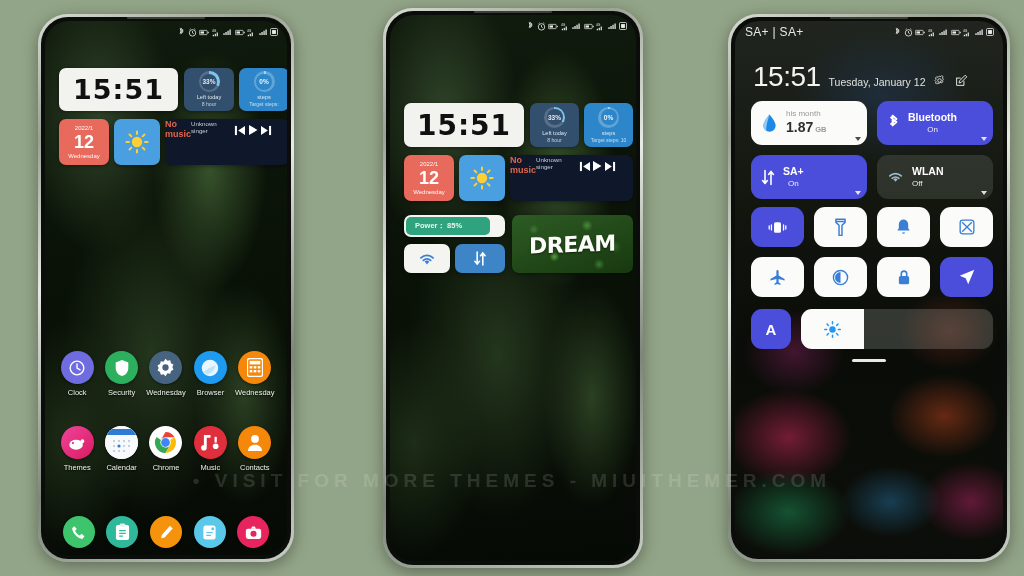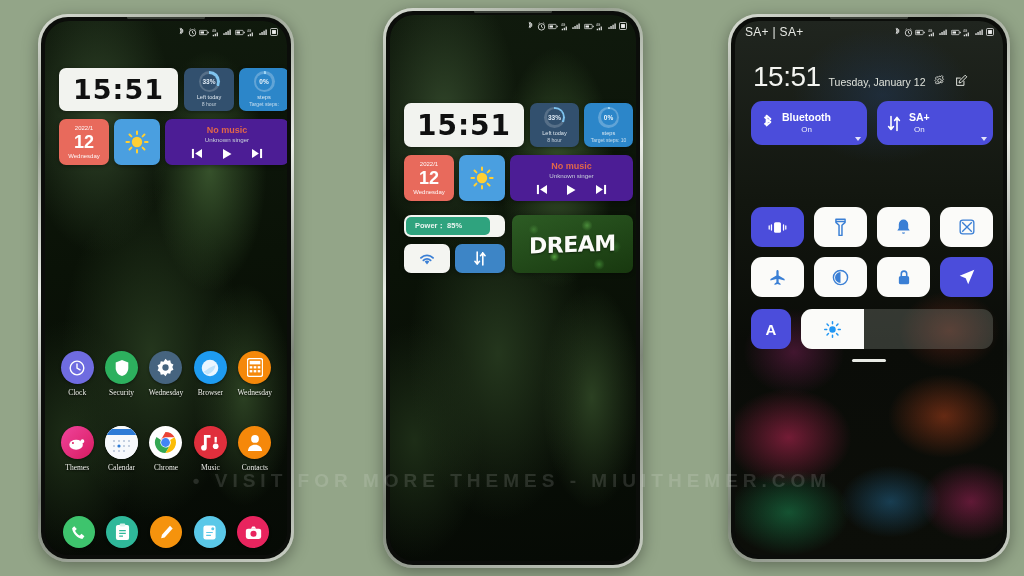--- a/index.html
+++ b/index.html
@@ -146,24 +146,24 @@
   .w-weather {
     position: absolute;
     background: #4a9fe0;
     border-radius: 7px;
     display: flex; align-items: center; justify-content: center;
     box-shadow: 0 1px 4px rgba(0,0,0,0.4);
   }
 
   .w-music {
     position: absolute;
-    background: #4c1d95;
+    background: #0f172a;
     border-radius: 7px;
-    display: flex; flex-direction: column;
-    align-items: center; justify-content: center;
+    display: flex; flex-direction: row;
+    align-items: flex-start; justify-content: center;
     box-shadow: 0 1px 4px rgba(0,0,0,0.4);
   }
   .w-music .mtitle { color: #e0664a; font-weight: bold; }
   .w-music .msub { color: #c9d2dc; }
   .w-music .mctrls { display: flex; align-items: center; justify-content: space-around; width: 100%; }
 
   .w-power {
     position: absolute;
     background: #f4f5f1;
     border-radius: 7px;
@@ -215,21 +215,21 @@
     transform: skewY(-2deg);
   }
 
   
   .appgrid {
     position: absolute; left: 0; right: 0;
     display: grid;
     grid-template-columns: repeat(5, 1fr);
     z-index: 6;
   }
-  .app { display: flex; flex-direction: column; align-items: center; gap: 4px; font-family: Liberation Serif, serif; }
+  .app { display: flex; flex-direction: column; align-items: center; gap: 4px; }
   .app-ico {
     width: 33px; height: 33px;
     border-radius: 50%;
     display: flex; align-items: center; justify-content: center;
     box-shadow: 0 1px 3px rgba(0,0,0,0.45);
   }
   .app-lbl { font-size: 7.5px; color: #eef0ea; text-shadow: 0 1px 2px rgba(0,0,0,0.9); }
 
   .dock {
     position: absolute; left: 0; right: 0;
@@ -775,20 +775,34 @@
               <circle cx="8" cy="8" r="2.2" fill="none" stroke="#e6e8e2" stroke-width="1.1"></circle>
             </svg>
         <svg width="13" height="13" viewBox="0 0 16 16">
               <path d="M2 5v9h9V9" fill="none" stroke="#e6e8e2" stroke-width="1.2" stroke-linecap="round"></path>
               <path d="M2 5h5M12.5 1.5l2 2L7.5 10.5 5 11l.5-2.5z" fill="none" stroke="#e6e8e2" stroke-width="1.2" stroke-linejoin="round"></path>
             </svg>
       </div>
     </div>
 
     <div class="cc-bigtiles">
+      <div class="bt white">
+        <svg width="17" height="20" viewBox="0 0 18 21">
+              <path d="M9 1.5C9 1.5 2.5 9 2.5 13.2A6.5 6.5 0 0015.5 13.2C15.5 9 9 1.5 9 1.5z" fill="#1e88e5"></path>
+              <path d="M9 1.5C9 1.5 2.5 9 2.5 13.2a6.5 6.5 0 003.3 5.7C5 16 6.6 9 9 1.5z" fill="#90caf9"></path>
+            </svg>
+        <div class="bt-txt">
+          <div style="font-size:8px;color:#9a9a9a;">his month</div>
+          <div style="display:flex;align-items:flex-end;gap:2px;">
+            <span class="bt-title">1.87</span>
+            <span class="gb">GB</span>
+          </div>
+        </div>
+        <div class="caret"></div>
+      </div>
 
       <div class="bt on">
         <svg width="13" height="18" viewBox="0 0 12 18">
               <path d="M3 3l6 5-4 3.5V1.5L9 5l-6 5.5" fill="none" stroke="#fff" stroke-width="1.7" stroke-linejoin="round"></path>
             </svg>
         <div class="bt-txt">
           <div class="bt-title">Bluetooth</div>
           <div class="bt-sub">On</div>
         </div>
         <div class="caret"></div>
@@ -799,20 +813,32 @@
               <path d="M4 1v13M4 14l-2.4-3M4 14l2.4-3" stroke="#fff" stroke-width="1.6" fill="none" stroke-linecap="round"></path>
               <path d="M10 15V2M10 2L7.6 5M10 2l2.4 3" stroke="#fff" stroke-width="1.6" fill="none" stroke-linecap="round"></path>
             </svg>
         <div class="bt-txt">
           <div class="bt-title">SA+</div>
           <div class="bt-sub">On</div>
         </div>
         <div class="caret"></div>
       </div>
 
+      <div class="bt off">
+        <svg width="17" height="14" viewBox="0 0 20 15">
+              <path d="M10 13.2l-2.5-3.1a3.9 3.9 0 015 0z" fill="#9fb9cf"></path>
+              <path d="M3.3 6.2a9.5 9.5 0 0113.4 0" stroke="#9fb9cf" stroke-width="2" fill="none" stroke-linecap="round"></path>
+              <path d="M6 9a6 6 0 018 0" stroke="#9fb9cf" stroke-width="2" fill="none" stroke-linecap="round"></path>
+            </svg>
+        <div class="bt-txt">
+          <div class="bt-title">WLAN</div>
+          <div class="bt-sub">Off</div>
+        </div>
+        <div class="caret"></div>
+      </div>
     </div>
 
     <div class="cc-grid">
       <div class="tg on">
         <svg width="19" height="15" viewBox="0 0 22 16">
               <rect x="7" y="2" width="8" height="12" rx="1.8" fill="#fff"></rect>
               <path d="M4 5v6M1.4 6.2v3.6M18 5v6M20.6 6.2v3.6" stroke="#fff" stroke-width="1.5" stroke-linecap="round"></path>
             </svg>
       </div>
       <div class="tg off">

